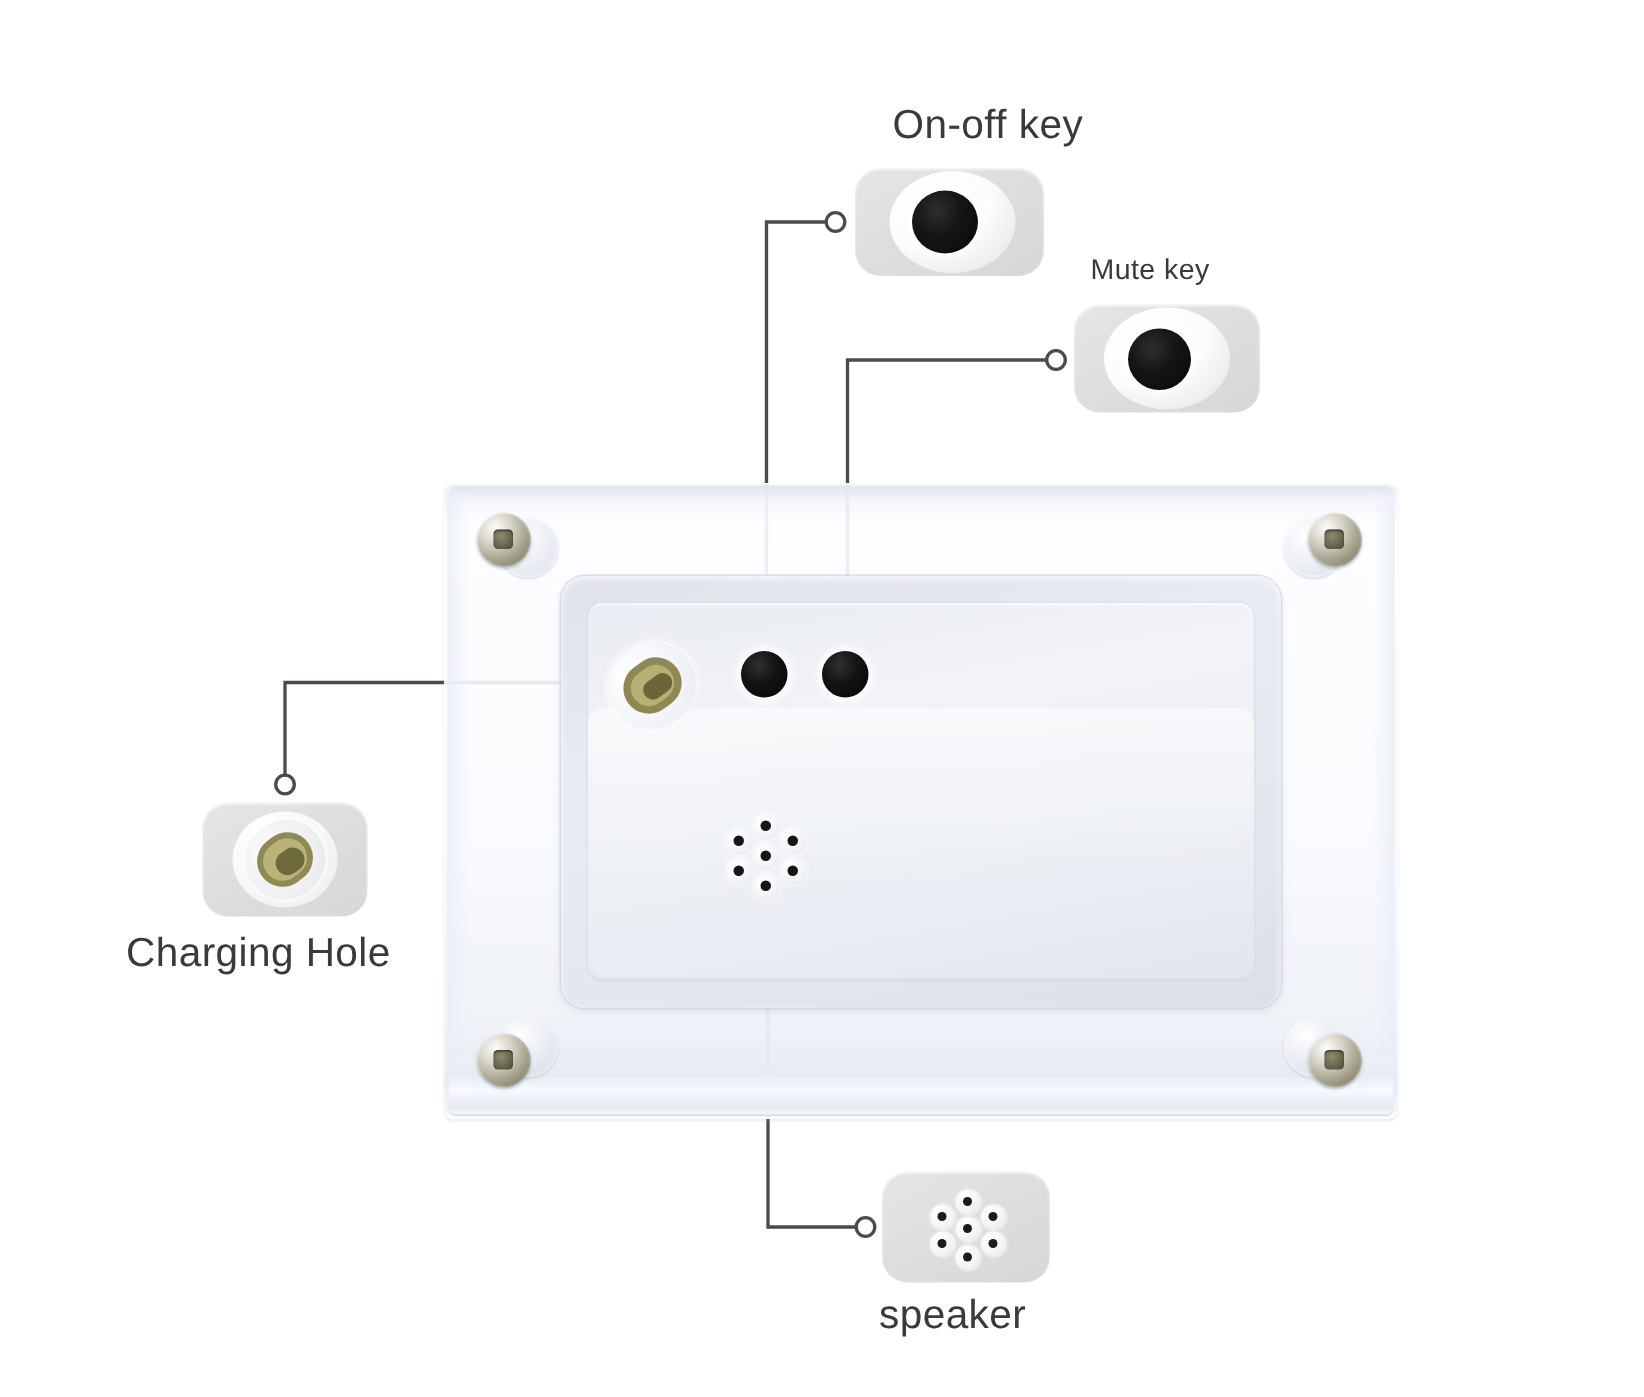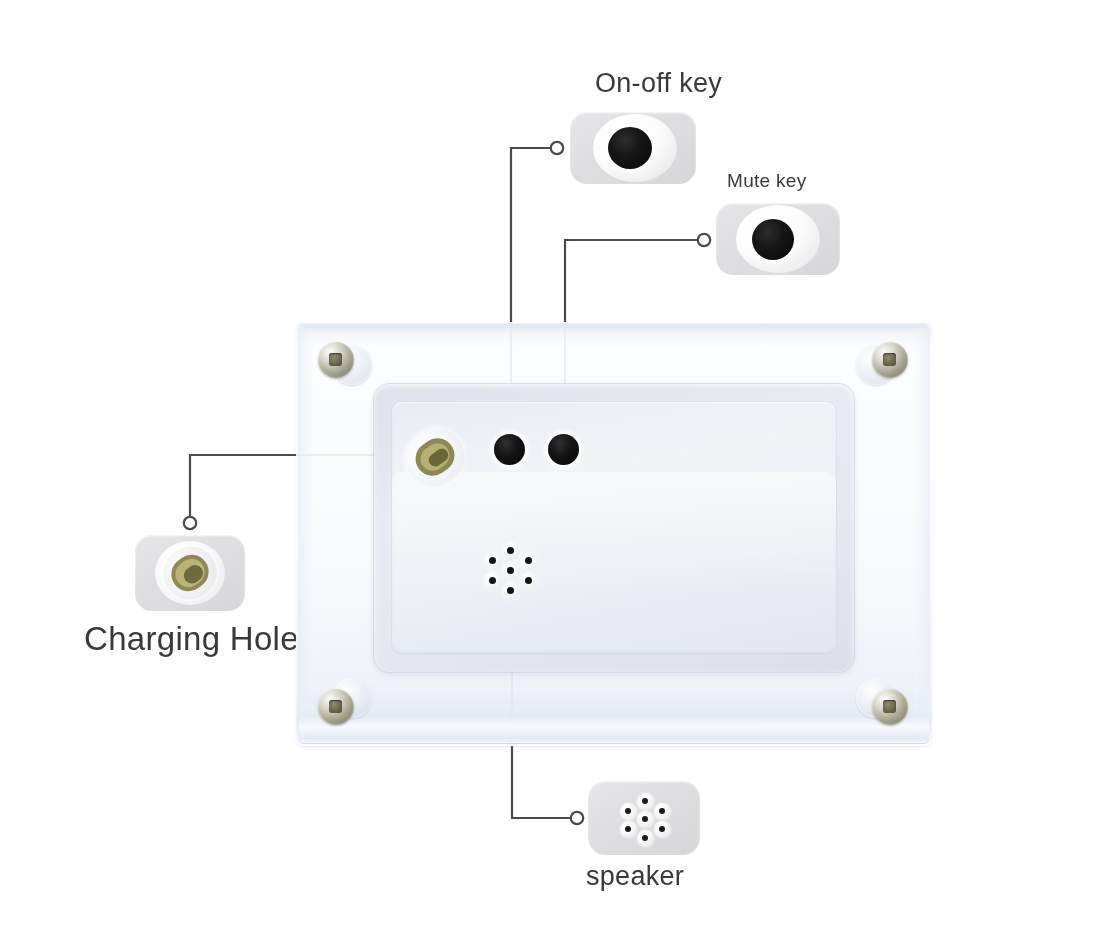--- a/index.html
+++ b/index.html
@@ -22,21 +22,21 @@
     position: absolute;
     color: #3a3a3c;
     font-weight: 400;
     letter-spacing: .3px;
     white-space: nowrap;
     font-family: "Liberation Sans", sans-serif;
     text-align: right;
   }
   #label-onoff    { left: 595px; top: 68px;  font-size: 27px; }
   #label-mute     { left: 727px; top: 170px; font-size: 19px; }
-  #label-charging { left: 84px; top: 620px; font-size: 33px; }
+  #label-charging { left: 84px; top: 620px; font-size: 27px; }
   #label-speaker  { left: 586px; top: 861px; font-size: 27px; }
 
   
   .chip {
     position: absolute;
     border-radius: 17px;
     background: linear-gradient(150deg,#e6e6e8 0%, #dedee1 45%, #d7d7da 100%);
     box-shadow: inset 0 1px 2px rgba(255,255,255,.85);
     overflow: hidden;
   }

